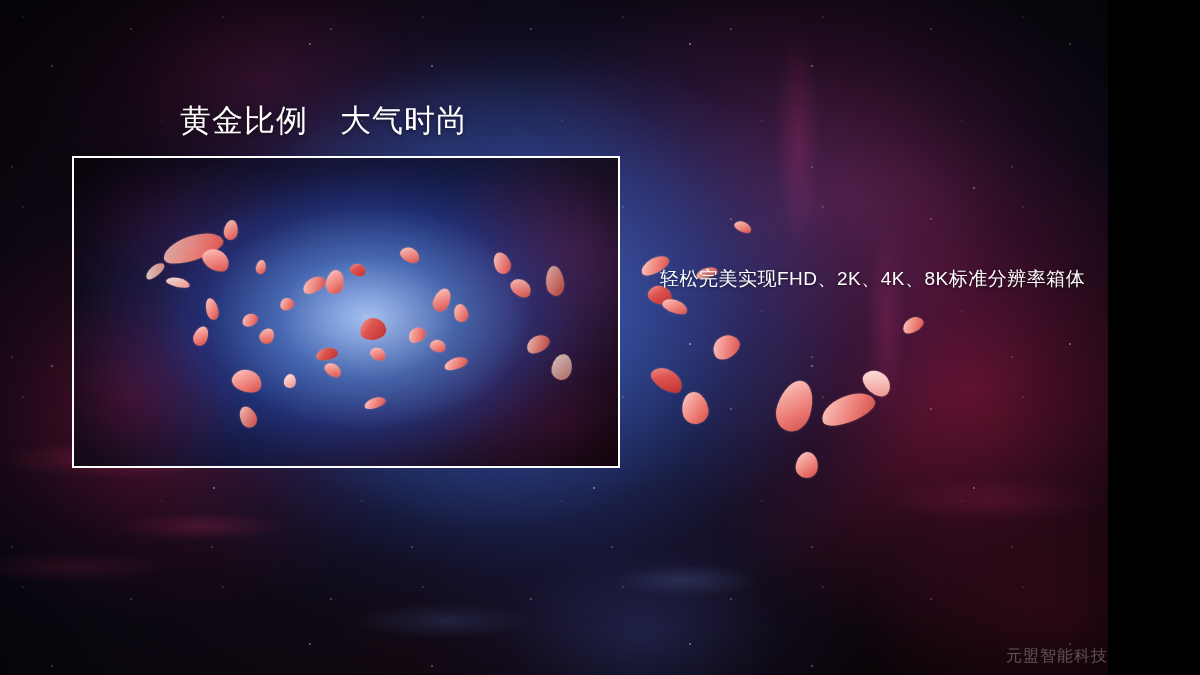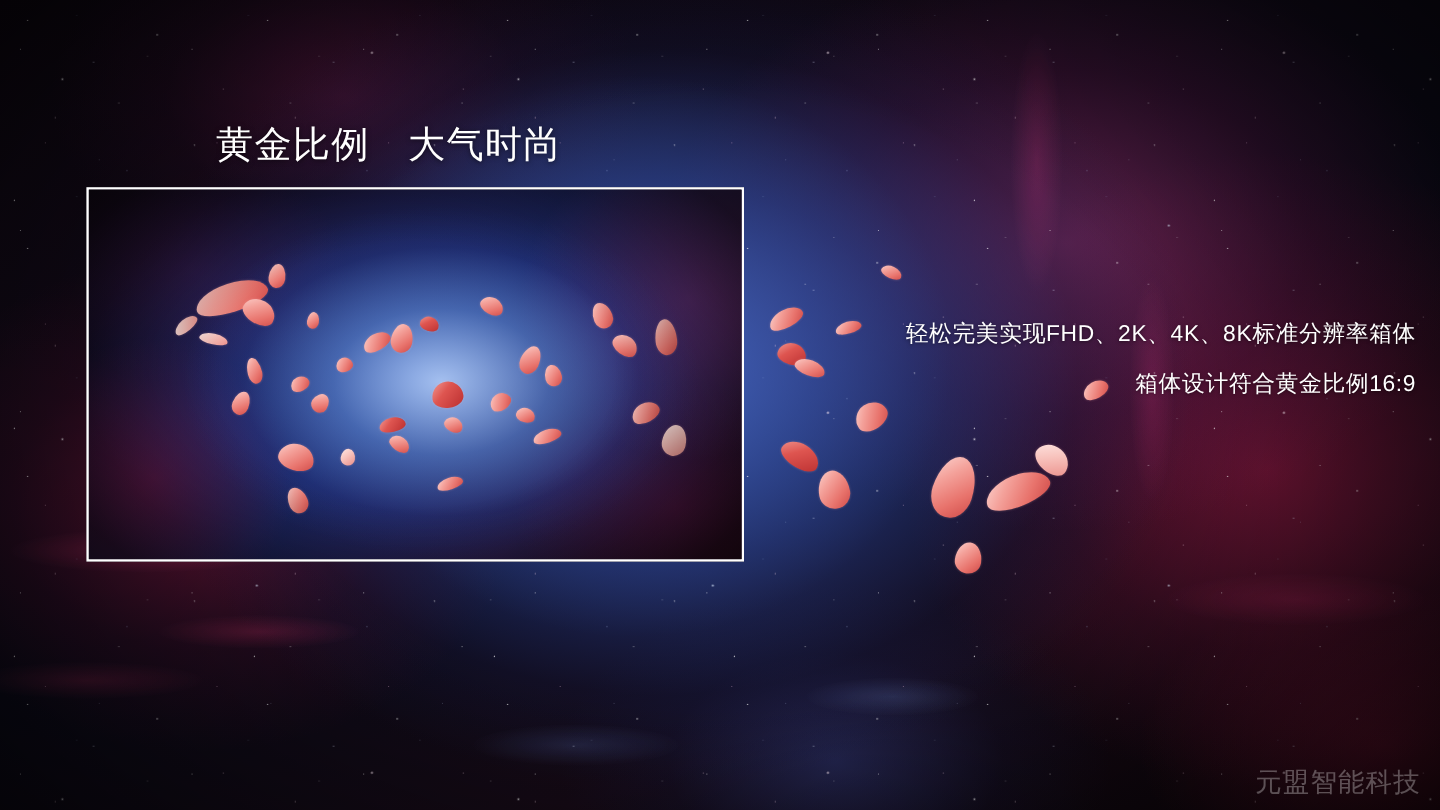--- a/index.html
+++ b/index.html
@@ -6,25 +6,24 @@
     margin: 0;
     padding: 0;
     background: #000;
   }
   body {
     font-family: "Liberation Sans", "DejaVu Sans", sans-serif;
   }
 
   #slide {
     position: relative;
-    width: 1200px;
+    width: 1108px;
     height: 675px;
     overflow: hidden;
     background: #0c4a6e;
-    text-align: right;
   }
 
   
   .bg-layer {
     position: absolute;
     inset: 0;
     pointer-events: none;
   }
 
   .bg-base {
@@ -164,23 +163,23 @@
     font-size: 19px;
     line-height: 42px;
     color: #ffffff;
     white-space: nowrap;
     letter-spacing: 0.5px;
     text-shadow: 0 1px 3px rgba(0,0,0,0.5);
   }
 
   #watermark {
     position: absolute;
-    right: 16px;
+    right: 0;
     bottom: 8px;
-    font-size: 22px;
+    font-size: 16px;
     color: rgba(255,255,255,0.30);
     letter-spacing: 1px;
   }
 </style>
 </head>
 <body>
 
 <div id="slide">
 
   <div class="bg-layer bg-base"></div>
@@ -241,18 +240,17 @@
     <div class="petal pale" style="left:478px;top:196px;width:20px;height:26px;transform:rotate(12deg);"></div>
     <div class="petal" style="left:472px;top:108px;width:18px;height:30px;transform:rotate(-6deg);"></div>
     <div class="petal" style="left:290px;top:240px;width:22px;height:10px;transform:rotate(-18deg);"></div>
     <div class="petal" style="left:182px;top:102px;width:10px;height:14px;transform:rotate(10deg);"></div>
 
     <div class="inner-dark-edges"></div>
   </div>
 
   <div id="body-text">
     <div class="body-line">轻松完美实现FHD、2K、4K、8K标准分辨率箱体</div>
-    <div class="body-line">箱体设计符合黄金比例16:9</div>
   </div>
 
   <div id="watermark">元盟智能科技</div>
 
 </div>
 
 </body></html>

